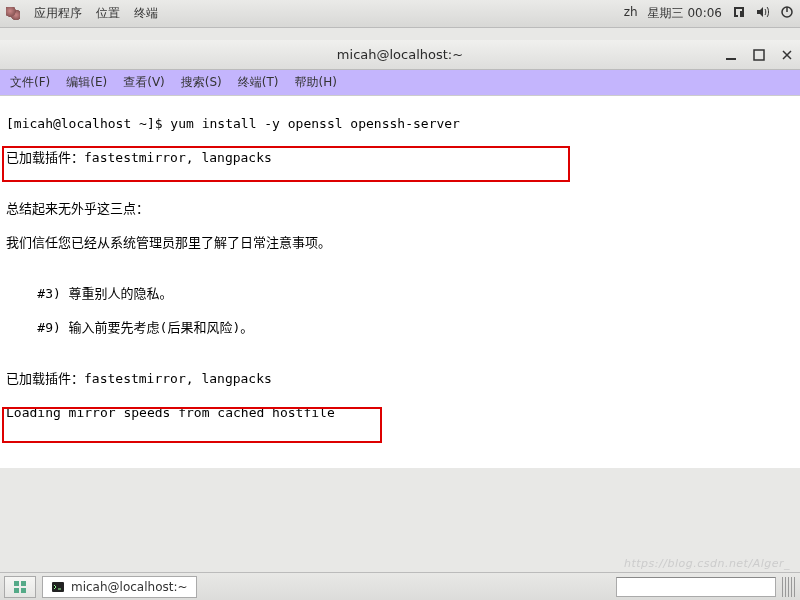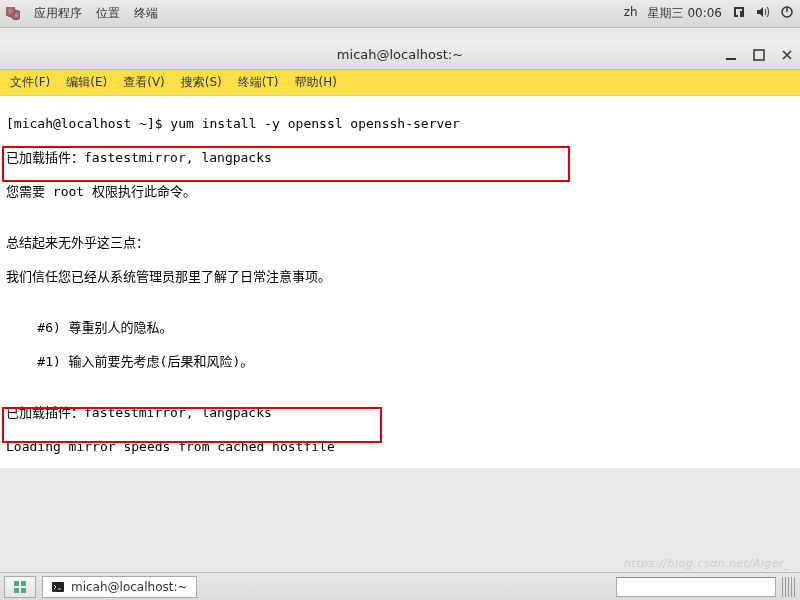--- a/index.html
+++ b/index.html
@@ -5,21 +5,21 @@
 * { margin:0; padding:0; box-sizing:border-box; }
 body { width:800px; height:600px; background:#e8e8e6; font-family:"DejaVu Sans",sans-serif; font-size:12px; overflow:hidden; position:relative; }
 .topbar { height:28px; background:linear-gradient(#eaeae8,#d8d8d6); border-bottom:1px solid #bbb; display:flex; align-items:center; padding:0 6px; color:#333; }
 .topbar-left { display:flex; gap:14px; align-items:center; }
 .topbar-right { margin-left:auto; display:flex; gap:10px; align-items:flex-start; }
 .app-icon { width:14px; height:14px; display:inline-block; }
 .foot-icon { background:radial-gradient(circle at 4px 4px,#c88,#855 40%,transparent 41%),radial-gradient(circle at 10px 8px,#c88,#855 40%,transparent 41%); }
 .win-title { height:30px; background:linear-gradient(#f0f0ee,#dededc); border-bottom:1px solid #bbb; margin-top:12px; display:flex; align-items:center; justify-content:center; position:relative; color:#2a2a2a; font-size:13px; }
 .win-ctrl { position:absolute; right:6px; display:flex; gap:14px; }
 .win-ctrl span { width:14px; height:14px; display:inline-flex; align-items:center; justify-content:center; color:#444; }
-.menubar { height:26px; background:#fde047; border-bottom:1px solid #ccc; display:flex; align-items:center; gap:16px; padding:0 10px; color:#333; }
+.menubar { height:26px; background:#c4b5fd; border-bottom:1px solid #ccc; display:flex; align-items:center; gap:16px; padding:0 10px; color:#333; }
 .term { background:#fff; font-family:"DejaVu Sans Mono","Noto Sans Mono CJK SC",monospace; font-size:13px; line-height:17px; color:#000; padding:2px 4px 0 6px; height:372px; white-space:pre; position:relative; overflow:hidden; }
 .redbox { position:absolute; border:2px solid #d00; pointer-events:none; }
 .rb1 { left:2px; top:50px; width:568px; height:36px; }
 .rb2 { left:2px; top:311px; width:380px; height:36px; }
 .taskbar { position:absolute; bottom:0; left:0; right:0; height:28px; background:linear-gradient(#e8e8e6,#dcdcda); border-top:1px solid #bbb; display:flex; align-items:center; padding:0 4px; gap:6px; }
 .tb-btn { height:22px; border:1px solid #aaa; background:linear-gradient(#f6f6f4,#e6e6e4); display:flex; align-items:center; padding:0 8px; gap:6px; color:#333; }
 .tb-btn.active { background:#fff; }
 .tb-input { margin-left:auto; width:160px; height:20px; background:#fff; border:1px solid #aaa; border-top-color:#888; }
 .tb-drag { width:14px; height:20px; background:repeating-linear-gradient(90deg,#999 0 1px,transparent 1px 3px); }
 .wm { position:absolute; right:10px; bottom:30px; color:#ccc; font-size:11px; font-style:italic; letter-spacing:.5px; }
@@ -84,27 +84,26 @@
   <span>编辑(E)</span>
   <span>查看(V)</span>
   <span>搜索(S)</span>
   <span>终端(T)</span>
   <span>帮助(H)</span>
 </div>
 
 <div class="term">
 <div>[micah@localhost ~]$ yum install -y openssl openssh-server</div>
 <div>已加载插件：fastestmirror, langpacks</div>
-<div>您需要 root 权限执行此命令。</div>
 <div></div>
 <div>总结起来无外乎这三点：</div>
 <div>我们信任您已经从系统管理员那里了解了日常注意事项。</div>
 <div></div>
-<div>    #6) 尊重别人的隐私。</div>
-<div>    #1) 输入前要先考虑(后果和风险)。</div>
+<div>    #3) 尊重别人的隐私。</div>
+<div>    #9) 输入前要先考虑(后果和风险)。</div>
 <div></div>
 <div>已加载插件：fastestmirror, langpacks</div>
 <div>Loading mirror speeds from cached hostfile</div>
 
 
 
 
 
 
 

